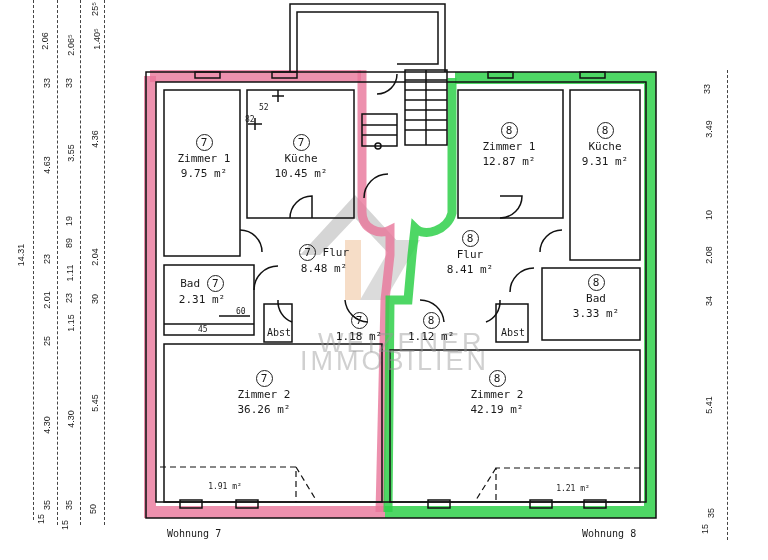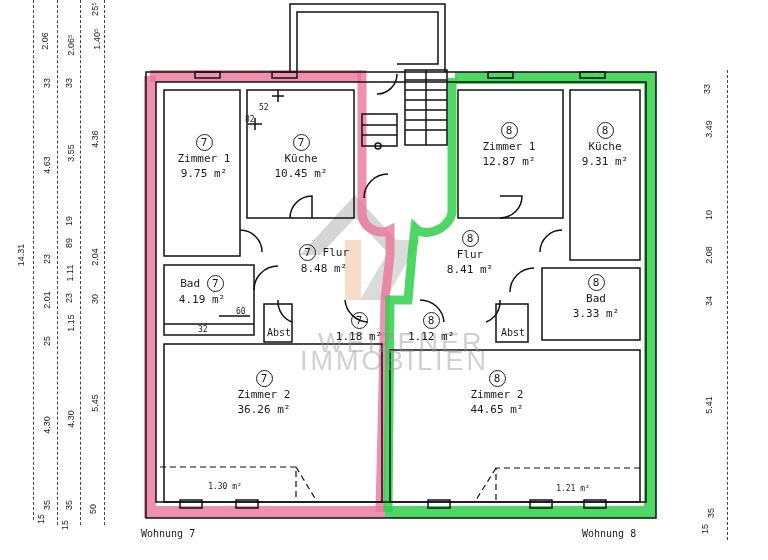--- a/index.html
+++ b/index.html
@@ -177,37 +177,37 @@
   <span>10.45 m²</span>
 </div>
 <div class="room-label" style="left:286px;top:244px;width:76px;">
   <span class="num">7</span>
   <span>Flur</span><br>
   <span>8.48 m²</span>
 </div>
 <div class="room-label" style="left:166px;top:275px;width:72px;">
   <span>Bad</span>
   <span class="num">7</span><br>
-  <span>4.19 m²</span>
+  <span>2.31 m²</span>
 </div>
 <div class="room-label small" style="left:264px;top:325px;width:30px;font-size:10px;">Abst</div>
 <div class="room-label" style="left:334px;top:312px;width:50px;">
   <span class="num">7</span><br>
   <span>1.18 m²</span>
 </div>
 <div class="room-label" style="left:224px;top:370px;width:80px;">
   <span class="num">7</span><br>
   <span>Zimmer 2</span><br>
   <span>36.26 m²</span>
 </div>
-<div class="room-label small" style="left:200px;top:479px;width:50px;">1.30 m²</div>
+<div class="room-label small" style="left:200px;top:479px;width:50px;">1.91 m²</div>
 <div class="room-label small" style="left:259px;top:100px;">52</div>
 <div class="room-label small" style="left:245px;top:112px;">82</div>
 <div class="room-label small" style="left:236px;top:304px;">60</div>
-<div class="room-label small" style="left:198px;top:322px;">32</div>
+<div class="room-label small" style="left:198px;top:322px;">45</div>
 
 <div class="room-label" style="left:466px;top:122px;width:86px;">
   <span class="num">8</span><br>
   <span>Zimmer 1</span><br>
   <span>12.87 m²</span>
 </div>
 <div class="room-label" style="left:570px;top:122px;width:70px;">
   <span class="num">8</span><br>
   <span>Küche</span><br>
   <span>9.31 m²</span>
@@ -223,18 +223,18 @@
   <span>3.33 m²</span>
 </div>
 <div class="room-label small" style="left:496px;top:325px;width:34px;font-size:10px;">Abst</div>
 <div class="room-label" style="left:408px;top:312px;width:46px;">
   <span class="num">8</span><br>
   <span>1.12 m²</span>
 </div>
 <div class="room-label" style="left:452px;top:370px;width:90px;">
   <span class="num">8</span><br>
   <span>Zimmer 2</span><br>
-  <span>44.65 m²</span>
+  <span>42.19 m²</span>
 </div>
 <div class="room-label small" style="left:548px;top:481px;width:50px;">1.21 m²</div>
 
-<div class="foot" style="left:132px;top:528px;padding-left:9px;">Wohnung 7</div>
+<div class="foot" style="left:158px;top:528px;padding-left:9px;">Wohnung 7</div>
 <div class="foot" style="left:582px;top:528px;">Wohnung 8</div>
 
 </body></html>

